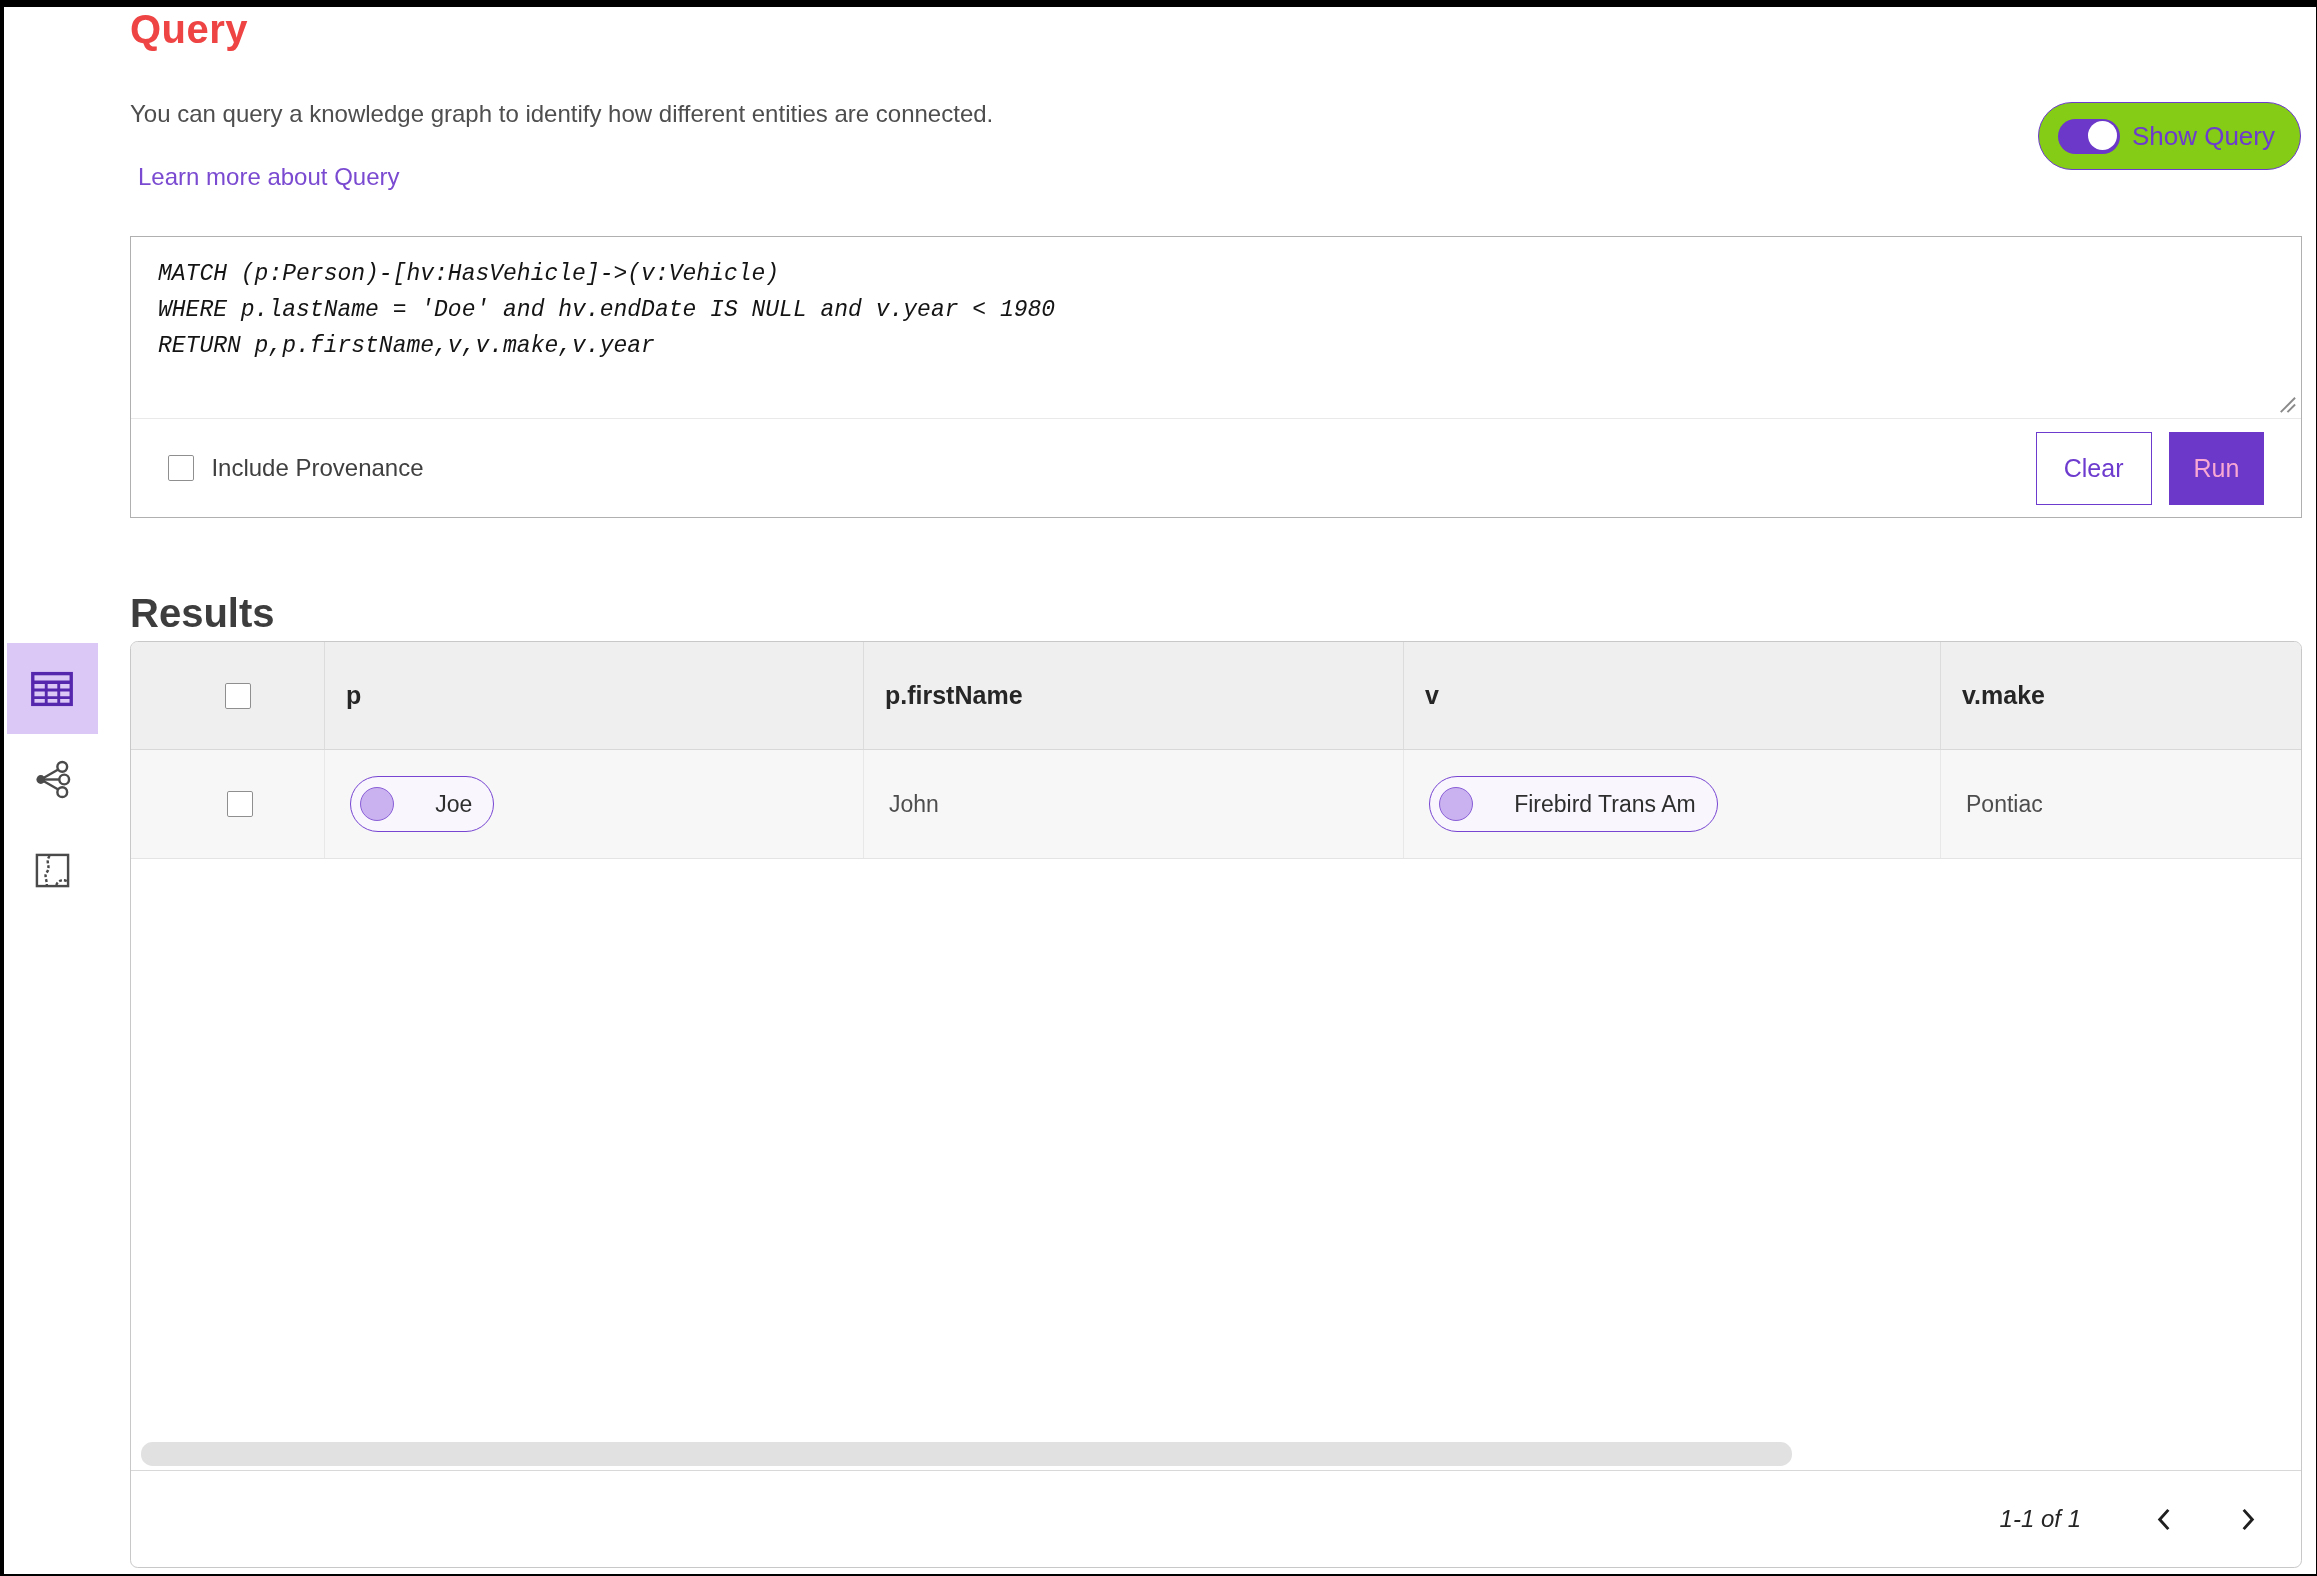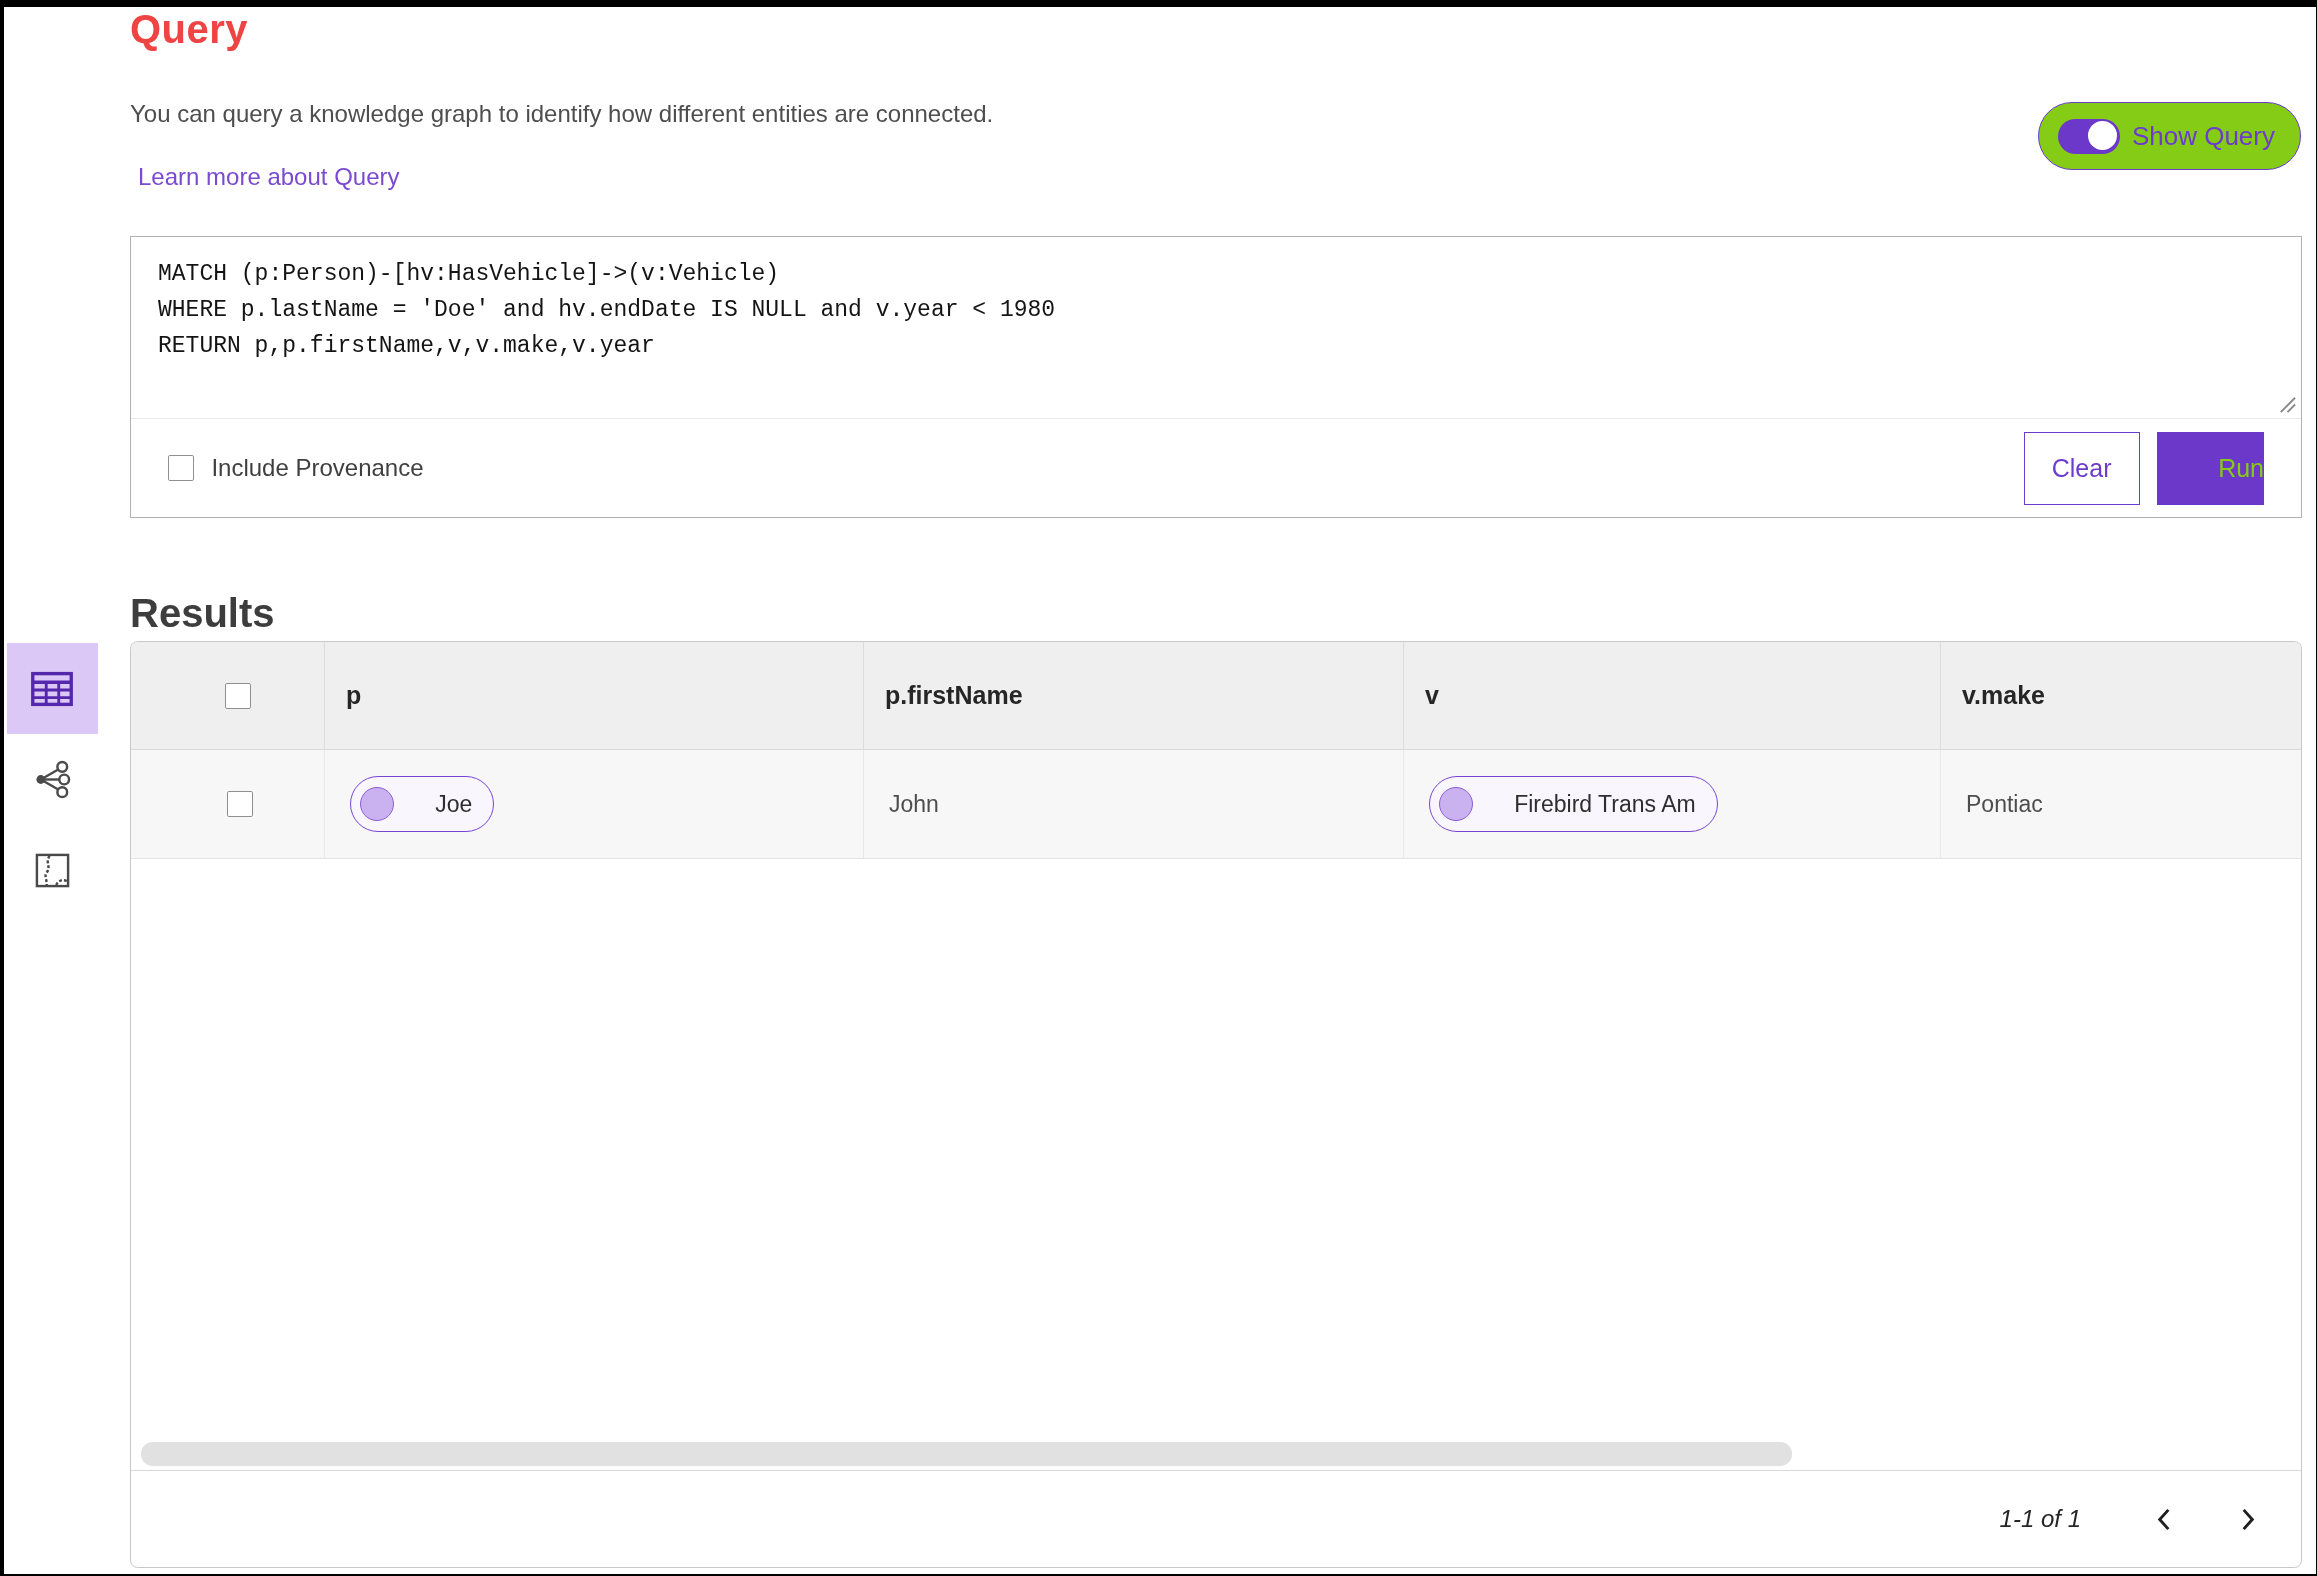--- a/index.html
+++ b/index.html
@@ -27,41 +27,41 @@
   .switch .knob { position:absolute; right:2.9px; top:2.9px; width:29px; height:29px; border-radius:50%; background:#fff; }
   .show-query-label { font-size:26px; color:#6d3bce; margin-left:11.6px; }
 
   
   .query-box {
     position:absolute; left:126px; top:229px; width:2172px; height:282px;
     border:1.9px solid #b0b0b0; background:#fff; display:flex; flex-direction:column;
   }
   .code-area {
     position:relative; height:182px; border-bottom:1.9px solid #e9e9e9;
-    padding:19.3px 27px; overflow:hidden;
+    padding:19.3px 27px; overflow:hidden;font-style:italic;
   }
   .code-area pre {
     font-family:"Liberation Mono","DejaVu Sans Mono",monospace;
     font-size:23px; line-height:36px; color:#141414; white-space:pre;
   }
   .resize-grip { position:absolute; right:3.9px; bottom:3.9px; }
   .query-footer { flex:1; display:flex; align-items:center; padding:0 37px; }
   .checkbox {
     width:26px; height:26px; border:1.9px solid #8f8f8f; background:#fff;
     border-radius:1.9px; cursor:pointer; flex:none;
   }
   .provenance-label { font-size:24px; color:#3f3f3f; margin-left:17.4px; }
   .footer-spacer { flex:1; }
   .btn-clear {
     width:116px; height:73px; border:1.9px solid #6d3bce; background:#fff;
     color:#6d3bce; font-size:25px; font-family:inherit; cursor:pointer;
   }
   .btn-run {
-    width:107px; height:73px; border:none; background:#6b38c9;
-    color:#84cc16; font-size:25px; font-family:inherit; margin-left:17.4px; cursor:pointer;text-align:right;
+    width:95px; height:73px; border:none; background:#6b38c9;
+    color:#f9a8d4; font-size:25px; font-family:inherit; margin-left:17.4px; cursor:pointer;
   }
 
   
   .results-title { position:absolute; left:126px; top:584px; font-size:40px; font-weight:bold; color:#3d3d3d; }
 
   .view-rail { position:absolute; left:2.9px; top:636px; width:91px; }
   .view-btn { width:91px; height:91px; display:flex; align-items:center; justify-content:center; cursor:pointer; background:transparent; }
   .view-btn.selected { background:#dcc8f7; }
 
   .table-card {

